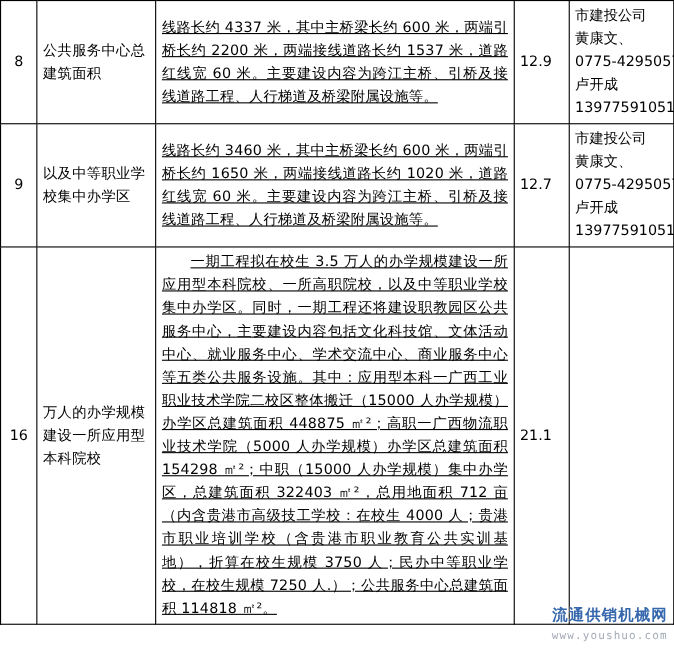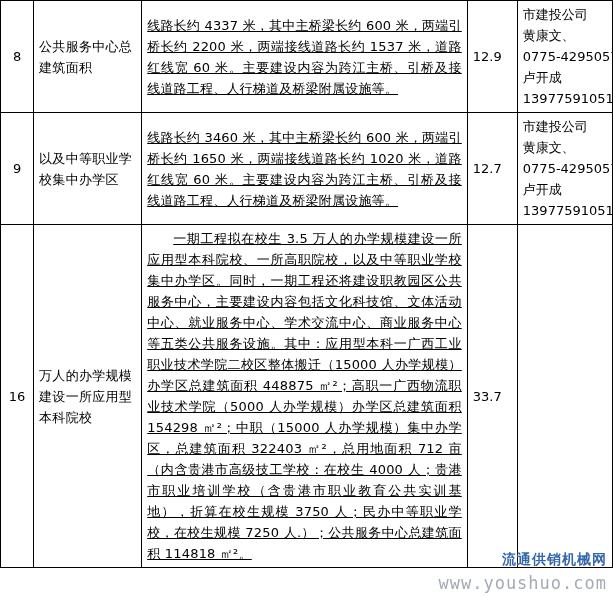--- a/index.html
+++ b/index.html
@@ -83,21 +83,21 @@
     color: #2b5fa8;
     font-weight: bold;
     letter-spacing: 1px;
     text-shadow: 0 0 2px #ffffff;
     opacity: 0.95;
   }
   .watermark .wm-sub {
     position: absolute;
     right: 4px;
     top: 22px;
-    font-size: 17px;
+    font-size: 10px;
     color: #9aa2ad;
     letter-spacing: 1px;
     opacity: 0.9;
     font-family: "DejaVu Sans Mono", "Liberation Mono", monospace;
   }
 </style>
 </head>
 <body>
 
 <table class="doc-table">
@@ -138,21 +138,21 @@
         <span class="line">卢开成</span>
         <span class="line">13977591051</span>
       </td>
     </tr>
     <tr>
       <td class="num">16</td>
       <td class="name">万人的办学规模建设一所应用型本科院校</td>
       <td class="desc">
         <span class="indent">一期工程拟在校生 3.5 万人的办学规模建设一所应用型本科院校、一所高职院校，以及中等职业学校集中办学区。同时，一期工程还将建设职教园区公共服务中心，主要建设内容包括文化科技馆、文体活动中心、就业服务中心、学术交流中心、商业服务中心等五类公共服务设施。其中：应用型本科一广西工业职业技术学院二校区整体搬迁（15000 人办学规模）办学区总建筑面积 448875 ㎡²；高职一广西物流职业技术学院（5000 人办学规模）办学区总建筑面积 154298 ㎡²；中职（15000 人办学规模）集中办学区，总建筑面积 322403 ㎡²，总用地面积 712 亩（内含贵港市高级技工学校：在校生 4000 人；贵港市职业培训学校（含贵港市职业教育公共实训基地），折算在校生规模 3750 人；民办中等职业学校，在校生规模 7250 人.）；公共服务中心总建筑面积 114818 ㎡²。</span>
       </td>
-      <td class="inv">33.7</td>
+      <td class="inv">21.1</td>
       <td class="contact"></td>
     </tr>
   </tbody>
 </table>
 
 <div class="watermark">
   <div class="wm-main">流通供销机械网</div>
   <div class="wm-sub">www.youshuo.com</div>
 </div>
 

